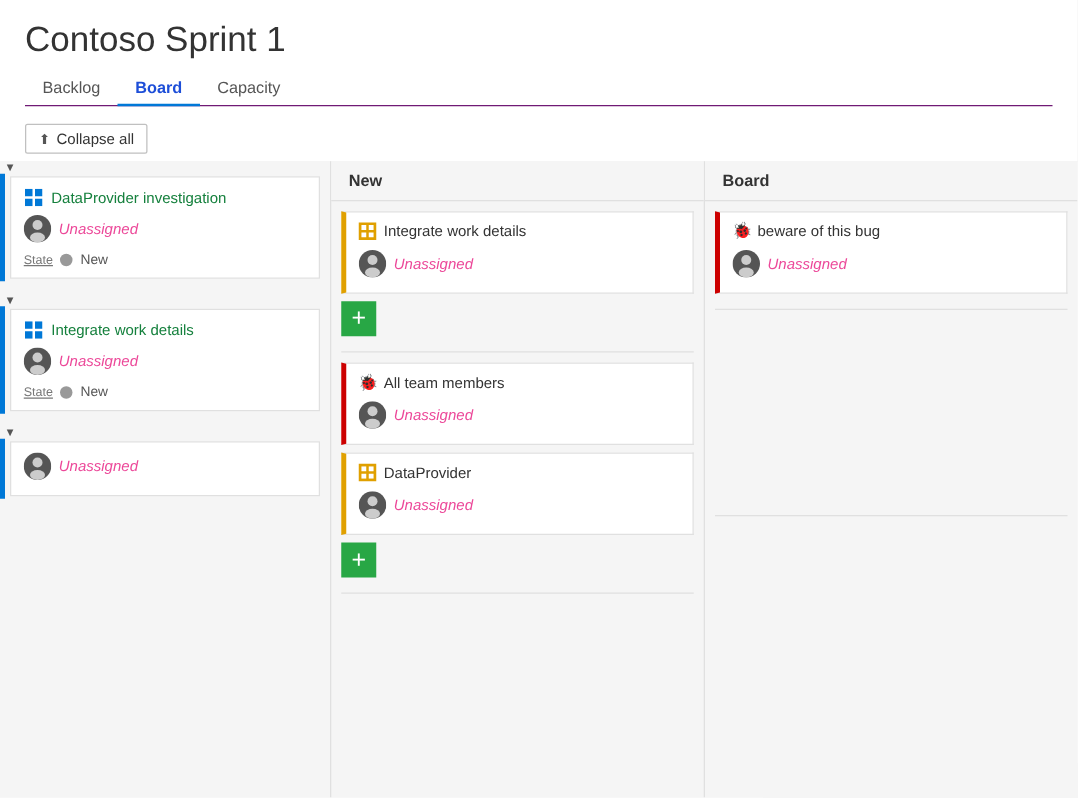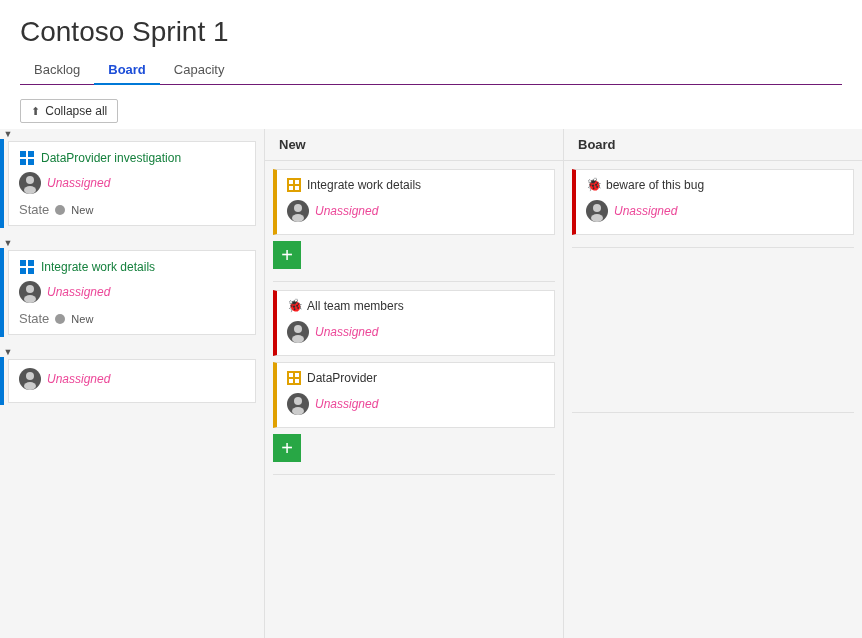--- a/index.html
+++ b/index.html
@@ -127,22 +127,23 @@
       color: #ec4899;
       font-style: italic;
     }
     .state-row {
       display: flex;
       align-items: center;
       gap: 6px;
       padding-top: 4px;
     }
     .state-label {
-      font-size: 13px;
+      font-size: 10px;
       color: #777;
+      text-decoration: underline;
     }
     .state-dot {
       width: 10px;
       height: 10px;
       border-radius: 50%;
       background: #999;
       display: inline-block;
     }
     .state-value {
       font-size: 11px;

